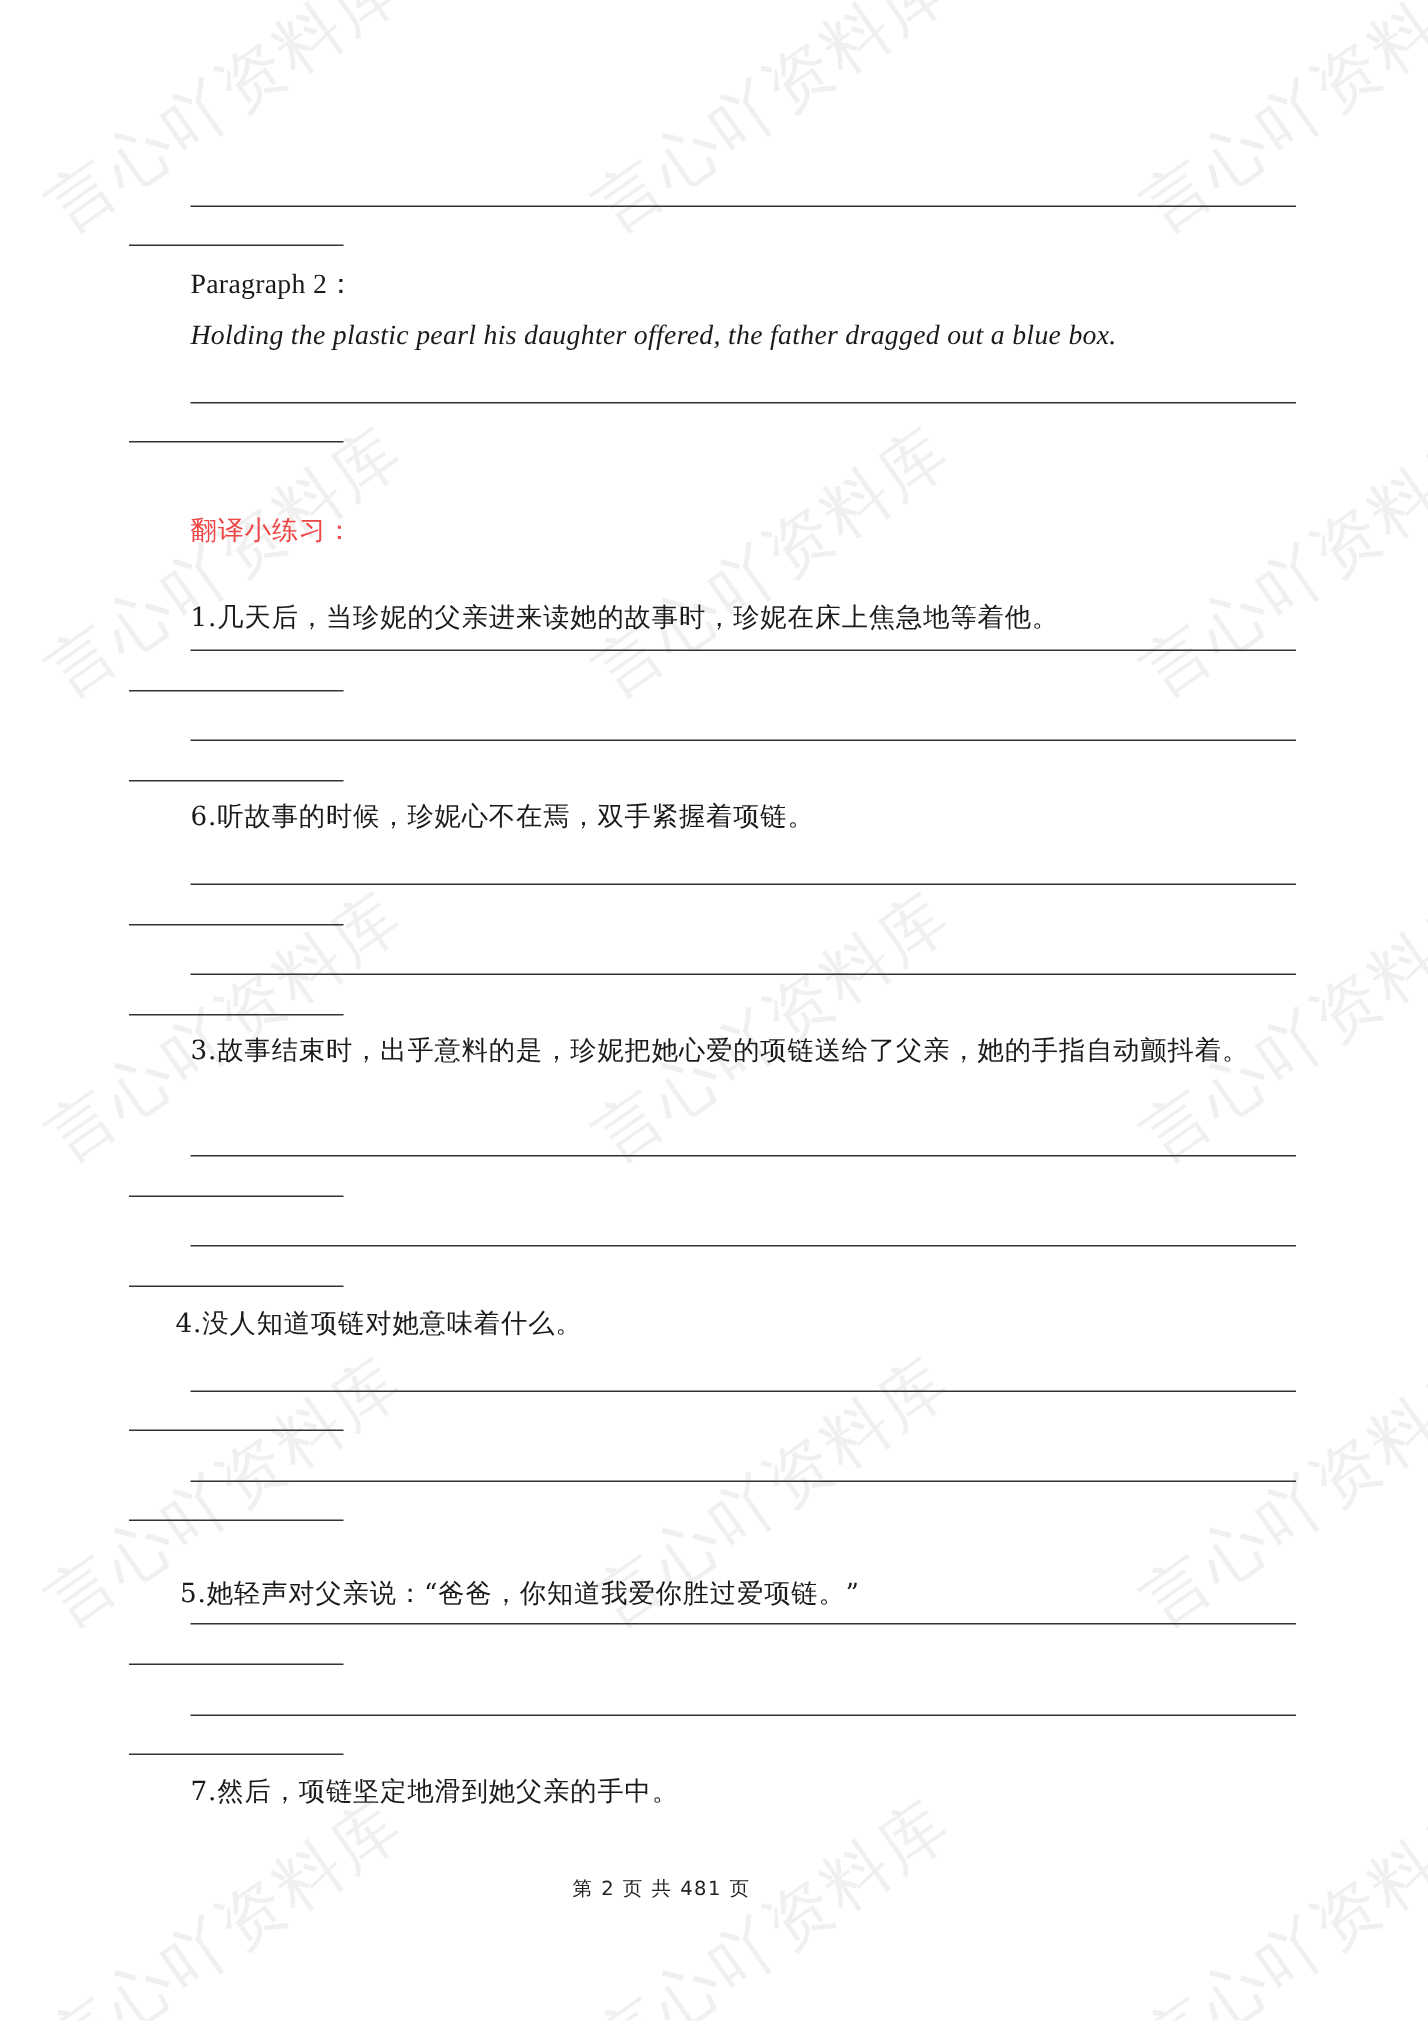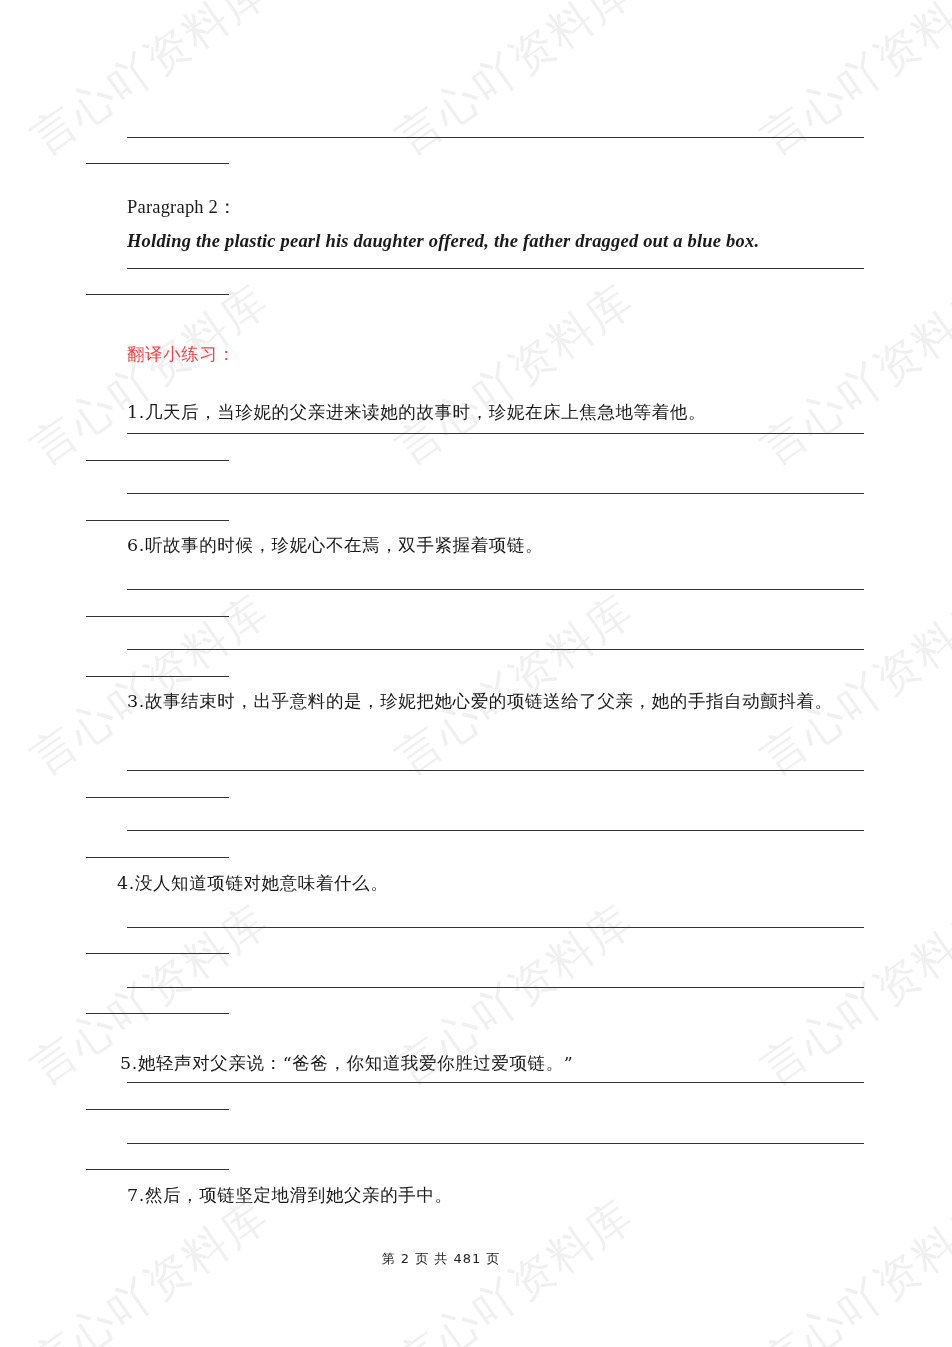--- a/index.html
+++ b/index.html
@@ -26,21 +26,21 @@
       border-top: 1.3px solid #333;
     }
     .line-short {
       position: absolute; left: 86px; width: 143px; height: 0;
       border-top: 1.3px solid #333;
     }
     .text {
       position: absolute; font-size: 17.5px; line-height: 26px; white-space: nowrap;
       letter-spacing: 0.6px;
     }
-    .en { font-family: "Liberation Serif", serif; font-size: 18.5px; letter-spacing: 0.2px; margin-top: 17px; }
+    .en { font-family: "Liberation Serif", serif; font-size: 18.5px; letter-spacing: 0.2px; }
     .italic { font-style: italic; }
     .heading { color: #ef4444; }
     .wrap { white-space: normal; width: 778px; text-align: justify; }
     .footer {
       position: absolute; top: 1250px; left: 0; width: 882px; text-align: center;
       font-family: "DejaVu Sans", sans-serif; font-size: 13px; color: #222;
       letter-spacing: 1px;
     }
   </style>
 </head>
@@ -61,21 +61,21 @@
 <div class="watermark" style="left:20px; top:1345px;">言心吖资料库</div>
 <div class="watermark" style="left:385px; top:1345px;">言心吖资料库</div>
 <div class="watermark" style="left:750px; top:1345px;">言心吖资料库</div>
 
 <div class="content">
 
   <div class="line-full" style="top:137px;"></div>
   <div class="line-short" style="top:163px;"></div>
 
   <div class="text en" style="left:127px; top:177px;">Paragraph 2：</div>
-  <div class="text en italic" style="left:127px; top:211px;font-weight:bold;">Holding the plastic pearl his daughter offered, the father dragged out a blue box.</div>
+  <div class="text en italic" style="left:127px; top:211px;">Holding the plastic pearl his daughter offered, the father dragged out a blue box.</div>
 
   <div class="line-full" style="top:268px;"></div>
   <div class="line-short" style="top:294px;"></div>
 
   <div class="text heading" style="left:127px; top:341px;">翻译小练习：</div>
 
   <div class="text" style="left:127px; top:376px;margin-top:23px;">1.几天后，当珍妮的父亲进来读她的故事时，珍妮在床上焦急地等着他。</div>
   <div class="line-full" style="top:433px;"></div>
   <div class="line-short" style="top:460px;"></div>
   <div class="line-full" style="top:493px;"></div>

